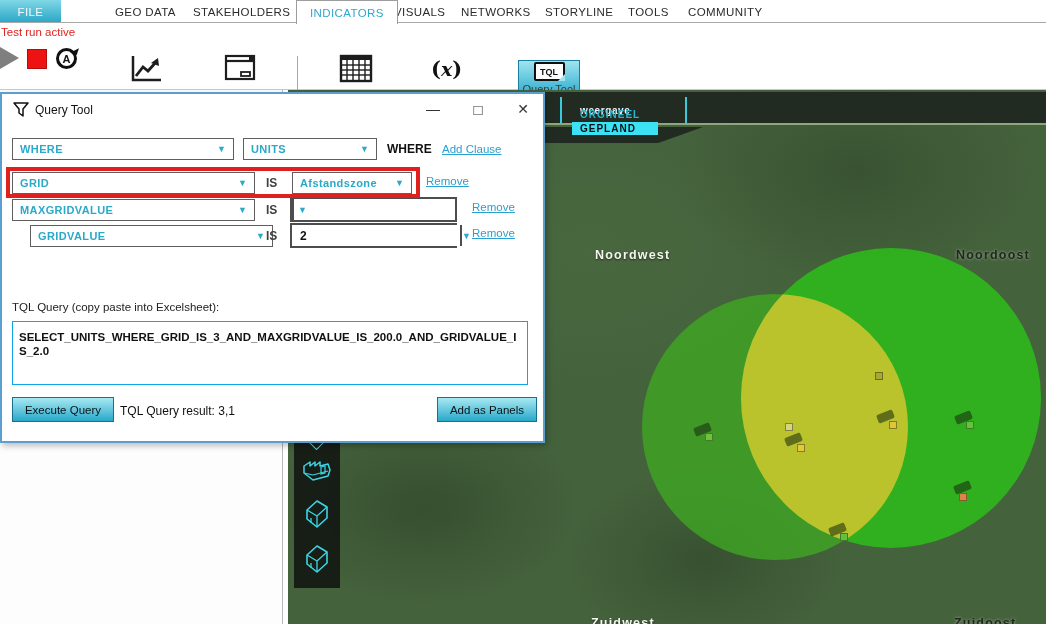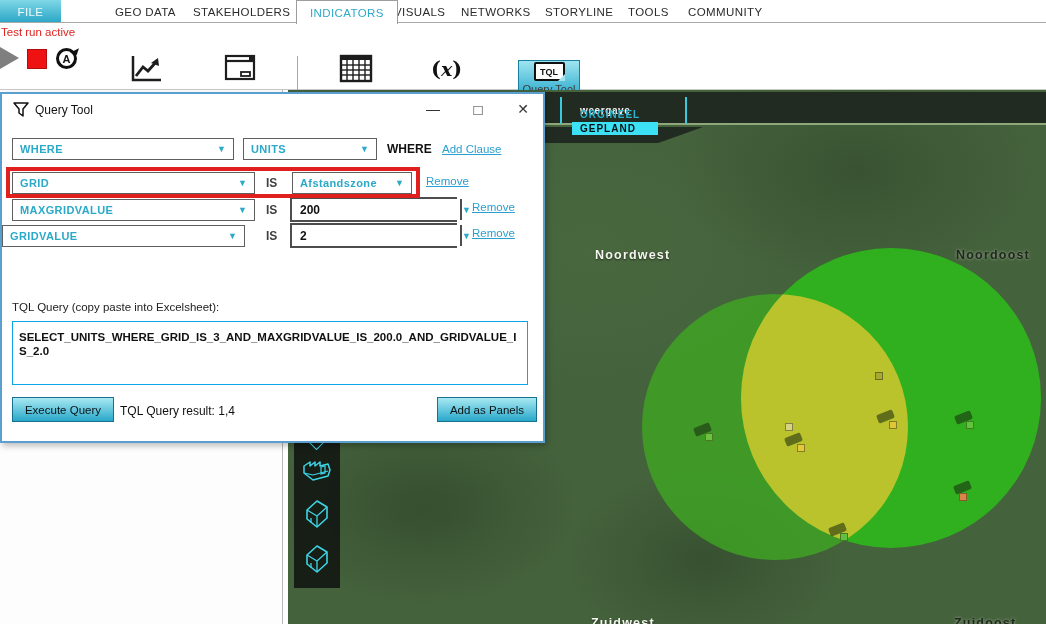--- a/index.html
+++ b/index.html
@@ -294,37 +294,36 @@
       <span class="dd-arrow">▼</span>
     </div>
     <span class="link" style="left:424px;top:81px">Remove</span>
 
     <div class="dropdown" style="left:10px;top:105px;width:243px">
       <span class="dd-text">MAXGRIDVALUE</span>
       <span class="dd-arrow">▼</span>
     </div>
     <span class="is-label" style="left:264px;top:109px">IS</span>
     <div class="val-combo" style="left:288px;top:103px;width:167px">
-      <input class="val-input" value="200" style="">
       <span class="val-arrow">▼</span>
     </div>
     <span class="link" style="left:470px;top:107px">Remove</span>
 
-    <div class="dropdown" style="left:0;top:131px;width:243px">
+    <div class="dropdown" style="left:28px;top:131px;width:243px">
       <span class="dd-text">GRIDVALUE</span>
       <span class="dd-arrow">▼</span>
     </div>
     <span class="is-label" style="left:264px;top:135px">IS</span>
     <div class="val-combo" style="left:288px;top:129px;width:167px">
       <input class="val-input" value="2" style="">
       <span class="val-arrow">▼</span>
     </div>
     <span class="link" style="left:470px;top:133px">Remove</span>
 
     <div class="tql-label">TQL Query (copy paste into Excelsheet):</div>
     <div class="tql-box">SELECT_UNITS_WHERE_GRID_IS_3_AND_MAXGRIDVALUE_IS_200.0_AND_GRIDVALUE_IS_2.0</div>
 
     <div class="cyan-btn" style="left:10px;top:303px;width:102px">Execute Query</div>
-    <div class="result-text">TQL Query result: 1,4</div>
+    <div class="result-text">TQL Query result: 3,1</div>
     <div class="cyan-btn" style="left:435px;top:303px;width:100px">Add as Panels</div>
   </div>
 
 </div>
 
 </body></html>

